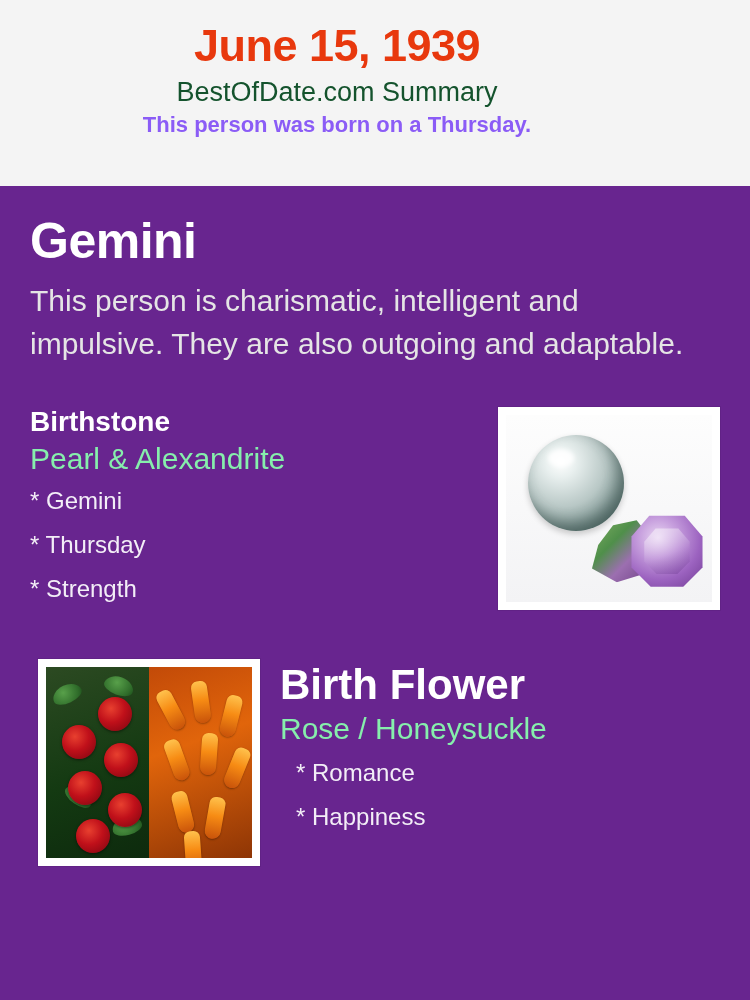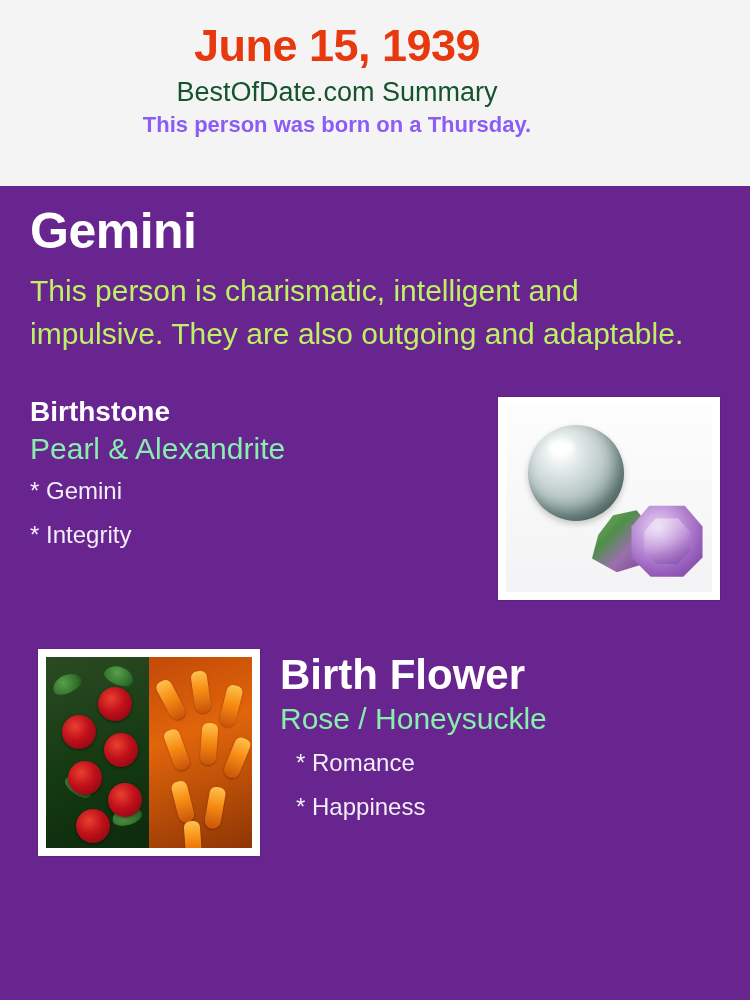--- a/index.html
+++ b/index.html
@@ -52,33 +52,33 @@
 
   
   .body-panel {
     position: absolute;
     top: 186px;
     left: 0;
     width: 750px;
     height: 814px;
     background: #68258f;
     box-sizing: border-box;
-    padding: 14px 30px 0 30px;
+    padding: 24px 30px 0 30px;
   }
 
   .sign-name {
     color: #ffffff;
     font-size: 50px;
     font-weight: bold;
     line-height: 1.0;
     margin: 6px 0 14px 0;
     letter-spacing: -0.5px;
   }
   .sign-desc {
-    color: #bef264;
+    color: #e5e5e5;
     font-size: 30px;
     line-height: 1.42;
     margin: 0;
     max-width: 680px;
   }
 
   
   .stone-block {
     position: relative;
     margin-top: 42px;
@@ -275,21 +275,22 @@
   <div class="body-panel">
 
     <div class="sign-name">Gemini</div>
     <div class="sign-desc">This person is charismatic, intelligent and impulsive. They are also outgoing and adaptable.</div>
 
     <div class="stone-block">
       <div class="stone-text">
         <div class="section-title">Birthstone</div>
         <div class="section-sub">Pearl &amp; Alexandrite</div>
         <div class="bullet">* Gemini</div>
-        <div class="bullet">* Integrity</div>
+        <div class="bullet">* Thursday</div>
+        <div class="bullet">* Strength</div>
       </div>
 
       <div class="photo-frame stone-photo-frame">
         <div class="stone-photo">
           <div class="pearl"></div>
           <div class="gem">
             <div class="gem-rough"></div>
             <div class="gem-cut"></div>
           </div>
         </div>

